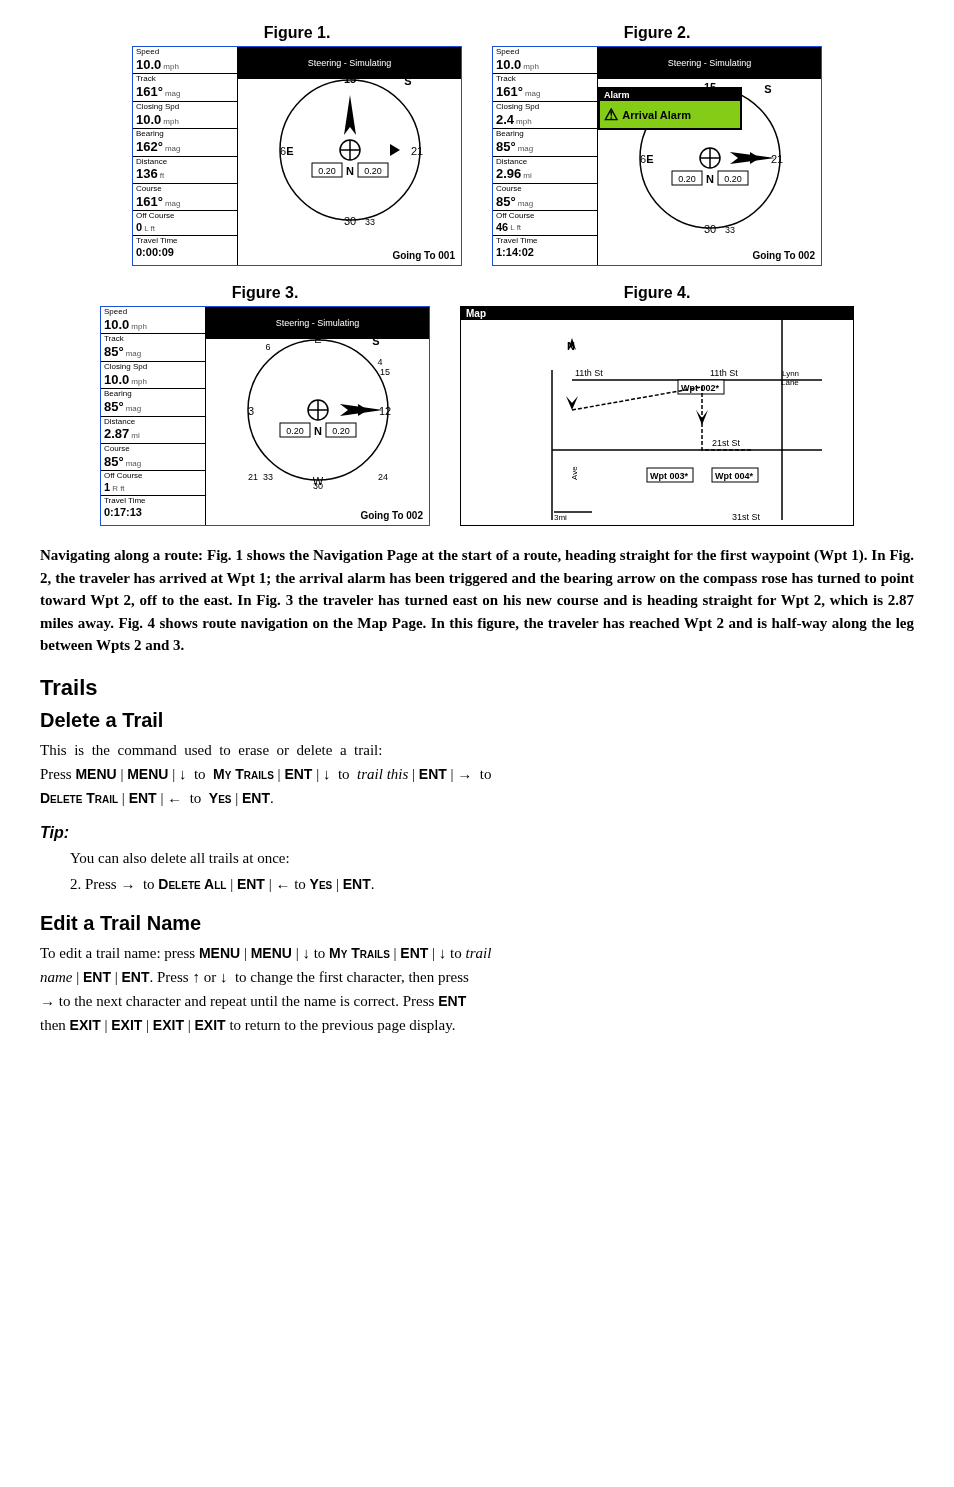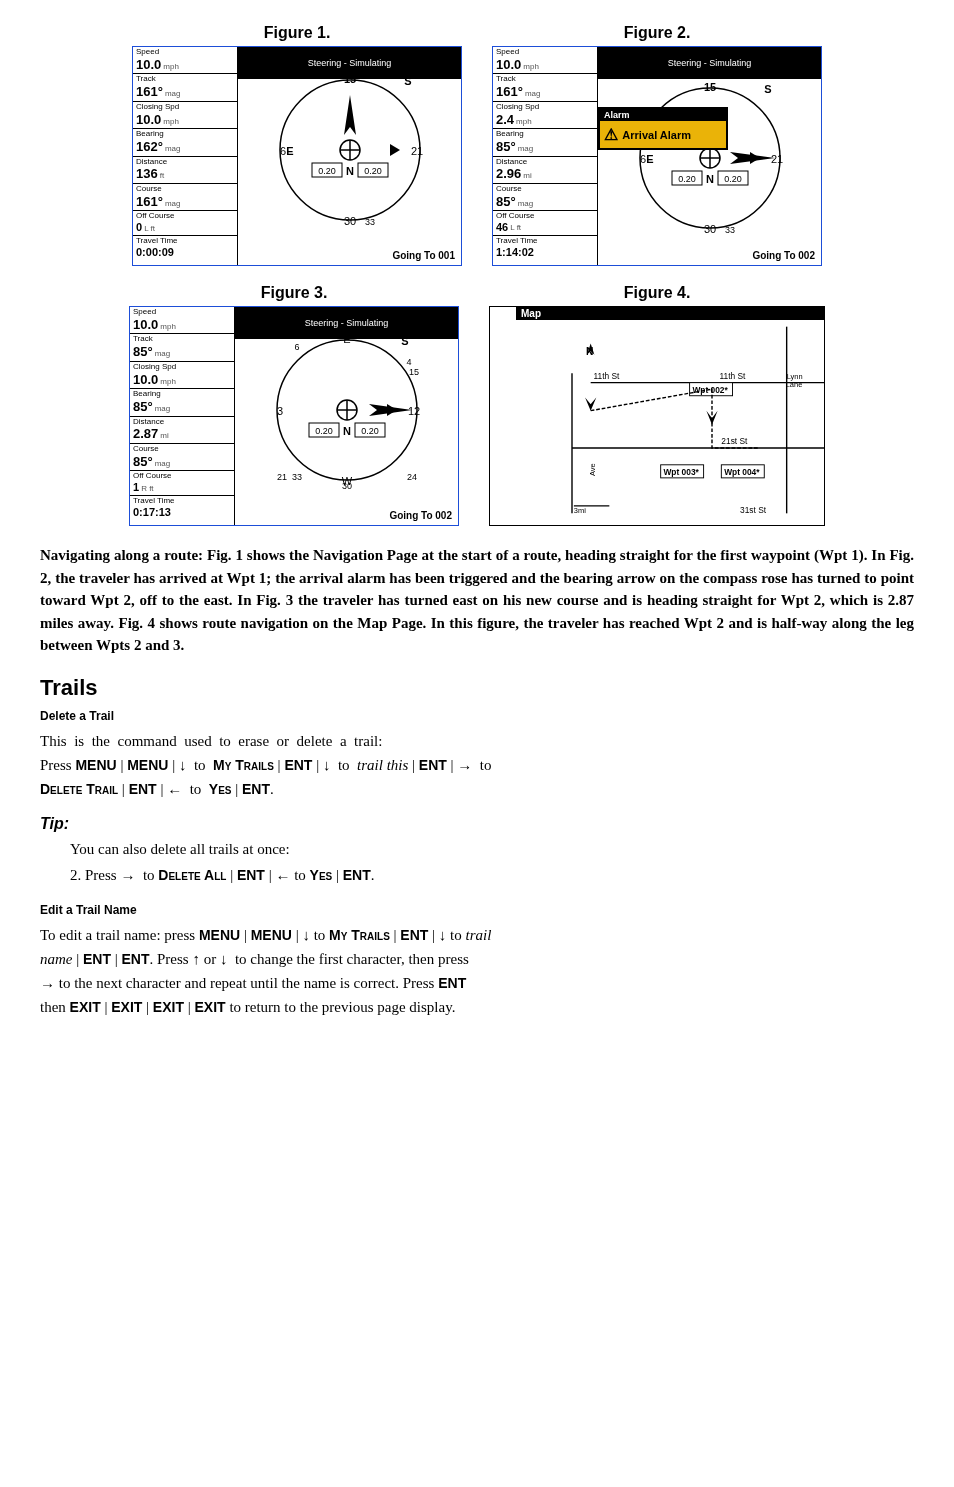--- a/index.html
+++ b/index.html
@@ -116,51 +116,50 @@
       font-family: Arial, sans-serif;
       display: flex;
       align-items: center;
       justify-content: center;
       gap: 4px;
     }
 
     
     .map-panel {
       border: 1px solid #000;
-      width: 336px;
+      width: 394px;
       height: 220px;
       position: relative;
       overflow: hidden;
       background: #fff;
-      padding-left: 26px;
     }
 
     .map-top-bar {
       background: #000;
       color: #fff;
       font-size: 10px;
       font-family: Arial, sans-serif;
       padding: 1px 5px;
       font-weight: bold;
     }
 
     .map-content {
       position: relative;
       width: 100%;
       height: calc(100% - 18px);
     }
 
     
     .alarm-box {
       position: absolute;
-      top: 60px;
+      top: 40px;
       left: 0;
-      width: 130px;
+      width: 144px;
       border: 2px solid #000;
-      background: #eab308;
+      background: #84cc16;
       z-index: 10;
     }
 
     .alarm-header {
       background: #000;
       color: #fff;
       font-size: 9px;
       font-family: Arial, sans-serif;
       padding: 1px 4px;
       font-weight: bold;
@@ -195,21 +194,21 @@
 
     .section-title {
       font-size: 22px;
       font-weight: bold;
       font-family: Arial, sans-serif;
       margin-bottom: 4px;
       margin-top: 10px;
     }
 
     .subsection-title {
-      font-size: 12px;
+      font-size: 20px;
       font-weight: bold;
       font-family: Arial, sans-serif;
       margin-bottom: 6px;
       margin-top: 8px;
     }
 
     .body-para {
       font-size: 15px;
       line-height: 1.6;
       margin-bottom: 10px;

